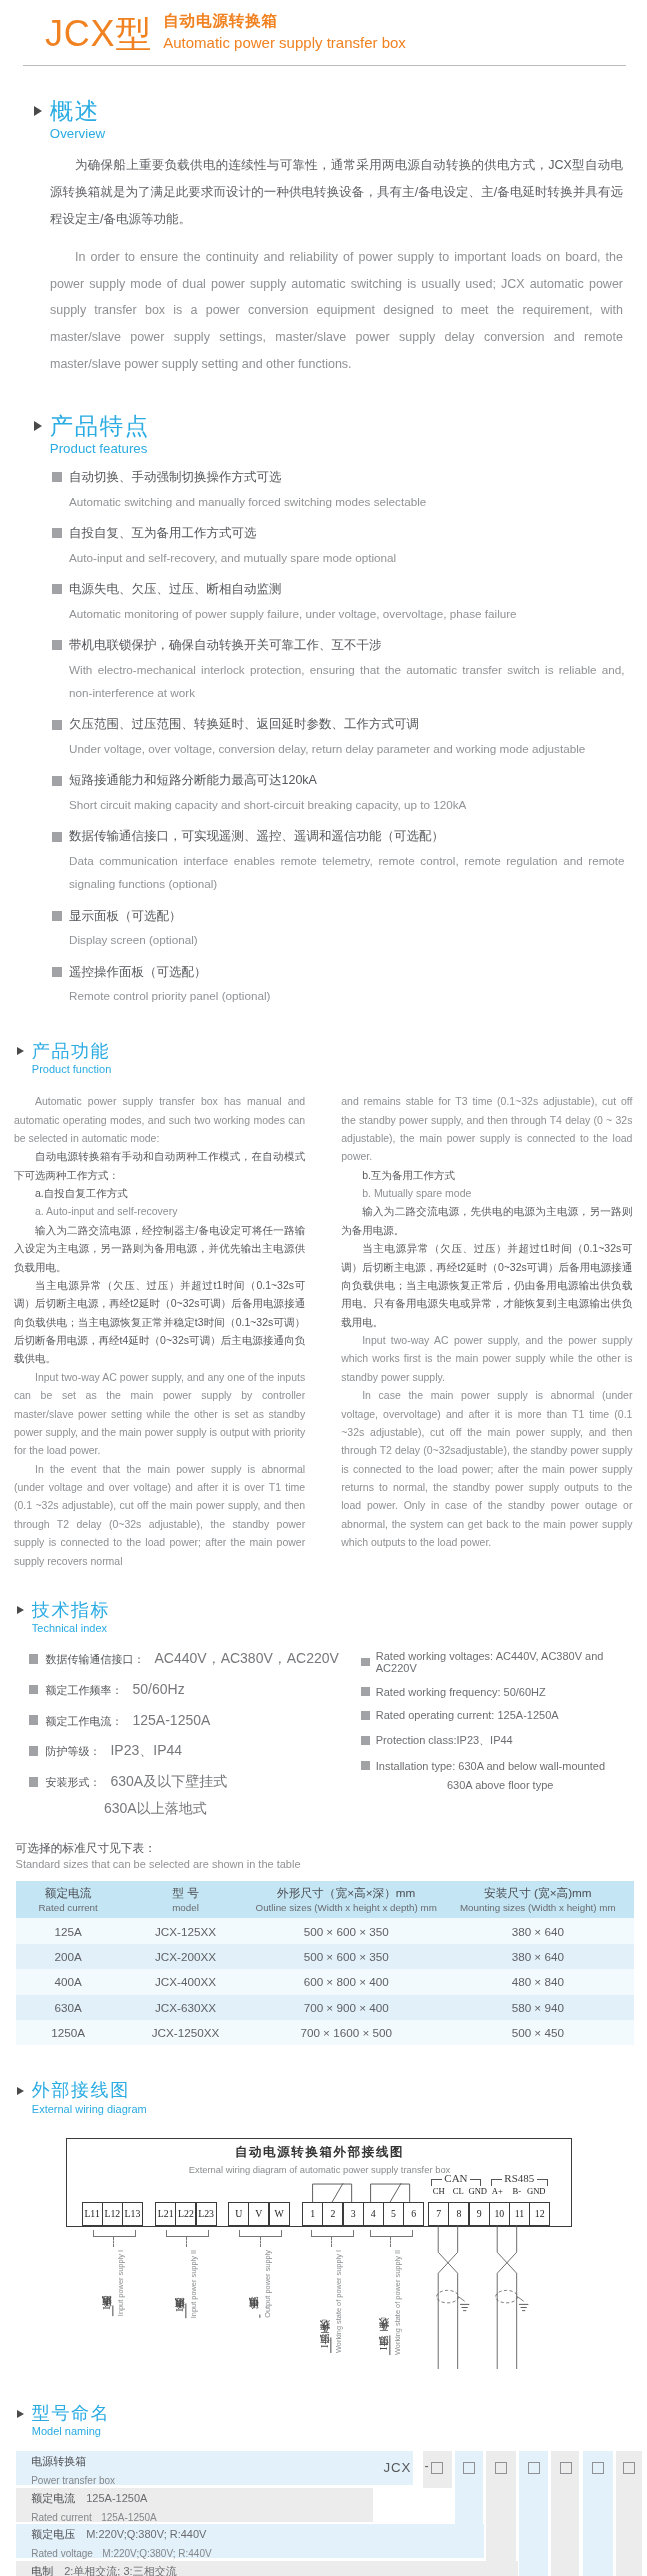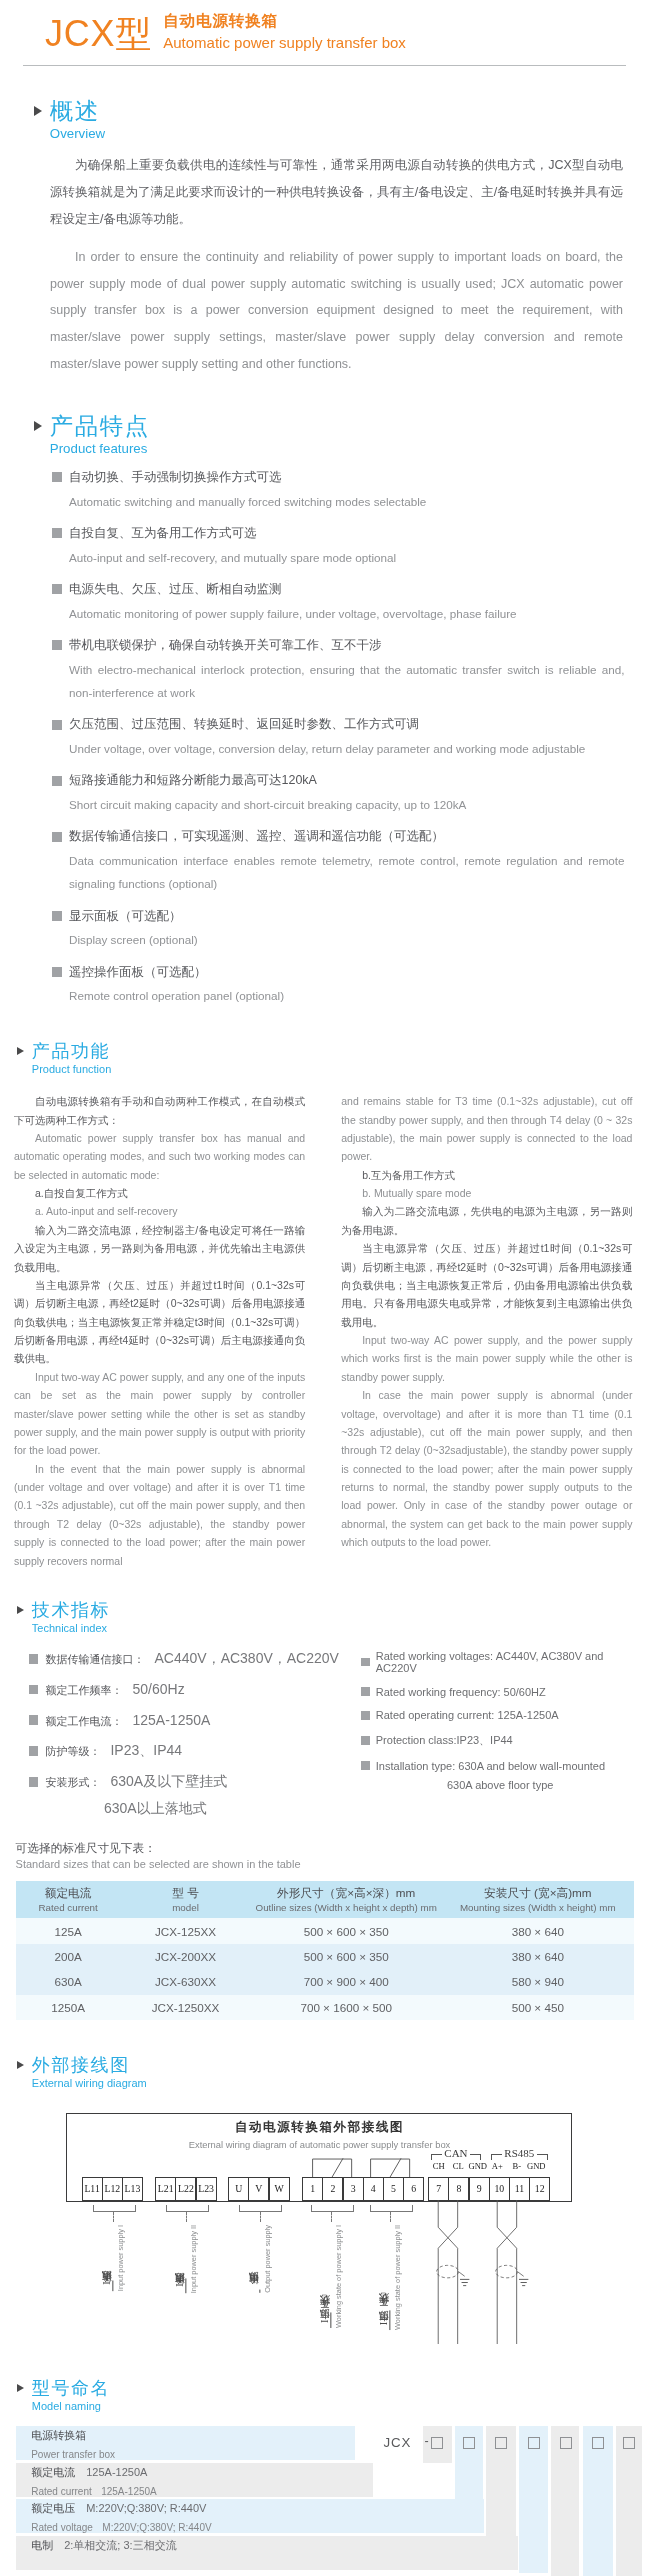--- a/index.html
+++ b/index.html
@@ -187,35 +187,35 @@
           <span class="sq"></span>
           <span>显示面板（可选配）</span>
         </div>
       <div class="feat-en">Display screen (optional)</div>
     </div>
     <div>
       <div class="feat-cn">
           <span class="sq"></span>
           <span>遥控操作面板（可选配）</span>
         </div>
-      <div class="feat-en">Remote control operation panel (optional)</div>
+      <div class="feat-en">Remote control priority panel (optional)</div>
     </div>
   </div>
 
   <div class="sec small" style="margin-top:34px;">
     <span class="tri"></span>
     <div>
       <div class="sec-cn">产品功能</div>
       <div class="sec-en">Product function</div>
     </div>
   </div>
   <div class="func-cols">
     <div class="func-col">
+      <p class="fp en">Automatic power supply transfer box has manual and automatic operating modes, and such two working modes can be selected in automatic mode:</p>
       <p class="fp">自动电源转换箱有手动和自动两种工作模式，在自动模式下可选两种工作方式：</p>
-      <p class="fp en">Automatic power supply transfer box has manual and automatic operating modes, and such two working modes can be selected in automatic mode:</p>
       <p class="fp">a.自投自复工作方式</p>
       <p class="fp en">a. Auto-input and self-recovery</p>
       <p class="fp">输入为二路交流电源，经控制器主/备电设定可将任一路输入设定为主电源，另一路则为备用电源，并优先输出主电源供负载用电。</p>
       <p class="fp">当主电源异常（欠压、过压）并超过t1时间（0.1~32s可调）后切断主电源，再经t2延时（0~32s可调）后备用电源接通向负载供电；当主电源恢复正常并稳定t3时间（0.1~32s可调）后切断备用电源，再经t4延时（0~32s可调）后主电源接通向负载供电。</p>
       <p class="fp en">Input two-way AC power supply, and any one of the inputs can be set as the main power supply by controller master/slave power setting while the other is set as standby power supply, and the main power supply is output with priority for the load power.</p>
       <p class="fp en">In the event that the main power supply is abnormal (under voltage and over voltage) and after it is over T1 time (0.1 ~32s adjustable), cut off the main power supply, and then through T2 delay (0~32s adjustable), the standby power supply is connected to the load power; after the main power supply recovers normal</p>
     </div>
     <div class="func-col">
       <p class="fp en noind">and remains stable for T3 time (0.1~32s adjustable), cut off the standby power supply, and then through T4 delay (0 ~ 32s adjustable), the main power supply is connected to the load power.</p>
       <p class="fp">b.互为备用工作方式</p>
@@ -317,20 +317,26 @@
           <td>JCX-125XX</td>
           <td>500 × 600 × 350</td>
           <td>380 × 640</td>
         </tr>
       <tr class="even">
           <td>200A</td>
           <td>JCX-200XX</td>
           <td>500 × 600 × 350</td>
           <td>380 × 640</td>
         </tr>
+      <tr class="odd">
+          <td>400A</td>
+          <td>JCX-400XX</td>
+          <td>600 × 800 × 400</td>
+          <td>480 × 840</td>
+        </tr>
       <tr class="even">
           <td>630A</td>
           <td>JCX-630XX</td>
           <td>700 × 900 × 400</td>
           <td>580 × 940</td>
         </tr>
       <tr class="odd">
           <td>1250A</td>
           <td>JCX-1250XX</td>
           <td>700 × 1600 × 500</td>
@@ -470,21 +476,21 @@
   <div class="nm">
 
     <div class="nstrip bggray" style="left:407px;width:29px;height:37px;"></div>
     <div class="nstrip bgblue" style="left:439px;width:28px;height:73px;"></div>
     <div class="nstrip bggray" style="left:470px;width:30px;height:110px;"></div>
     <div class="nstrip bgblue" style="left:503px;width:29px;height:147px;"></div>
     <div class="nstrip bggray" style="left:535px;width:28px;height:183px;"></div>
     <div class="nstrip bgblue" style="left:567px;width:30px;height:220px;"></div>
     <div class="nstrip bggray" style="left:600px;width:26px;height:257px;"></div>
 
-    <div class="nrow bgblue" style="top:0;width:339px;">
+    <div class="nrow bgblue" style="top:0;width:397px;">
       <div class="nrow-cn"><span>电源转换箱</span><span class="nval"></span></div>
       <div class="nrow-en"><span>Power transfer box</span><span class="nval"></span></div>
     </div>
     <div class="nrow bggray" style="top:37px;width:357px;">
       <div class="nrow-cn"><span>额定电流</span><span class="nval">125A-1250A</span></div>
       <div class="nrow-en"><span>Rated current</span><span class="nval">125A-1250A</span></div>
     </div>
     <div class="nrow bgblue" style="top:73px;width:468px;">
       <div class="nrow-cn"><span>额定电压</span><span class="nval">M:220V;Q:380V; R:440V</span></div>
       <div class="nrow-en"><span>Rated voltage</span><span class="nval">M:220V;Q:380V; R:440V</span></div>

